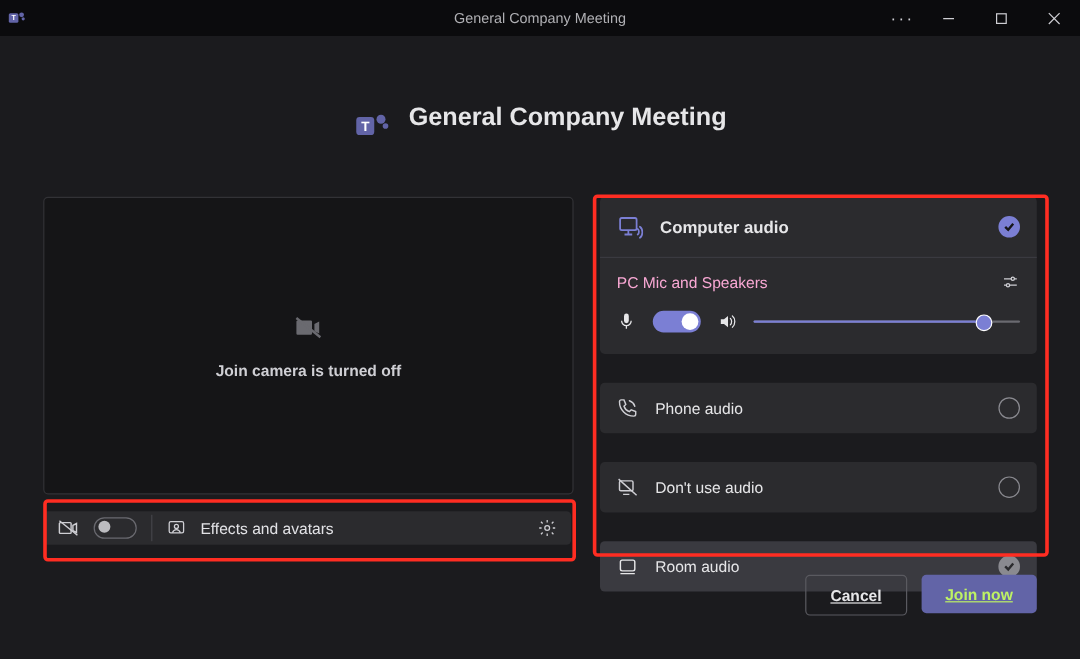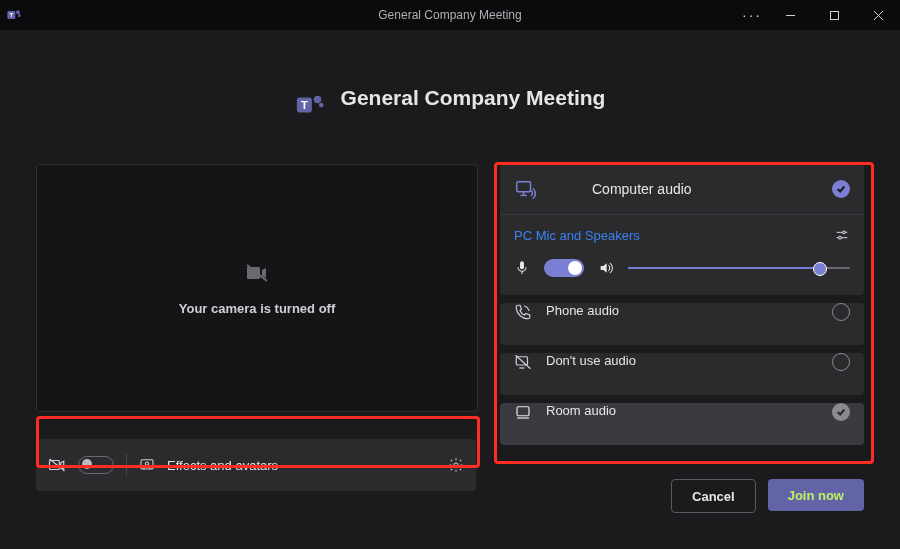--- a/index.html
+++ b/index.html
@@ -64,48 +64,48 @@
   .preview{
     width:440px;height:246px;border:1px solid #323236;border-radius:4px;
     background:#151517;
     display:flex;flex-direction:column;align-items:center;justify-content:center;
     gap:16px;
   }
   .preview .cam-off-text{color:#cfcfd4;font-size:13px;font-weight:600;}
   .cam-icon-big{width:24px;height:24px;}
   
   .controls-bar{
-    margin-top:27px;height:52px;background:var(--panel2);border-radius:4px;
+    margin-top:14px;height:28px;background:var(--panel2);border-radius:4px;
     display:flex;align-items:center;padding:0 12px;gap:12px;
   }
   .divider{width:1px;height:22px;background:#45454a;}
   .toggle{
     width:34px;height:16px;border-radius:9px;border:1px solid #6a6a70;
     position:relative;background:transparent;flex-shrink:0;
   }
   .toggle .knob{
     width:10px;height:10px;border-radius:50%;background:#bcbcc0;
     position:absolute;top:2px;left:3px;
   }
   .fx-label{font-size:13px;color:#e2e2e6;}
   .spacer{flex:1;}
   
   .audio-card{
     background:var(--panel2);border-radius:4px;padding:14px 14px 18px 14px;
   }
   .card-head{display:flex;align-items:center;gap:14px;}
-  .card-head .label{font-size:14px;font-weight:400;margin-left:42px;}
+  .card-head .label{font-size:14px;font-weight:700;}
   .chk{
     width:18px;height:18px;border-radius:50%;background:var(--accent2);
     display:flex;align-items:center;justify-content:center;flex-shrink:0;
   }
   .chk svg{stroke:#17171a;stroke-width:2.4;fill:none;}
   .sep{height:1px;background:#3a3a40;margin:14px -14px 12px -14px;}
   .device-row{display:flex;align-items:center;justify-content:space-between;}
-  .device-row .name{font-size:13px;color:#3b82f6;}
+  .device-row .name{font-size:13px;color:#f9a8d4;}
   .media-row{display:flex;align-items:center;gap:14px;margin-top:16px;}
   .toggle-on{
     width:40px;height:18px;border-radius:10px;background:var(--accent2);
     position:relative;flex-shrink:0;
   }
   .toggle-on .knob{
     width:14px;height:14px;border-radius:50%;background:#fff;
     position:absolute;top:2px;right:2px;
   }
   .slider{
@@ -116,38 +116,38 @@
   }
   .slider .fill{
     position:absolute;top:6px;left:0;width:86%;height:2px;background:var(--accent2);border-radius:2px;
   }
   .slider .thumb{
     position:absolute;top:1px;left:calc(86% - 6px);width:12px;height:12px;border-radius:50%;
     background:var(--accent2);border:1px solid #fff;
   }
   
   .option{
-    margin-top:8px;height:42px;background:var(--panel2);border-radius:4px;
-    display:flex;align-items:flex-start;padding:0 14px;gap:14px;
+    margin-top:24px;height:42px;background:var(--panel2);border-radius:4px;
+    display:flex;align-items:center;padding:0 14px;gap:14px;
   }
   .option.active{background:var(--panel3);}
   .option .label{font-size:13px;}
   .radio{
     width:16px;height:16px;border-radius:50%;border:1.5px solid #8a8a90;flex-shrink:0;
   }
   .radio-checked{
     width:18px;height:18px;border-radius:50%;background:#8a8a90;
     display:flex;align-items:center;justify-content:center;flex-shrink:0;
   }
   .radio-checked svg{stroke:#2b2b2e;stroke-width:2.4;fill:none;}
   
   .footer{
     position:absolute;right:36px;bottom:36px;display:flex;gap:12px;
   }
-  .btn{height:32px;padding:0 20px;border-radius:4px;font-size:13px;font-weight:600;display:flex;align-items:center;justify-content:center;}
+  .btn{height:32px;padding:0 20px;border-radius:4px;font-size:13px;font-weight:600;display:flex;align-items:center;justify-content:center;text-decoration:underline;}
   .btn-secondary{background:transparent;border:1px solid #5a5a60;color:#e6e6e8;}
   .btn-primary{background:var(--accent);color:#bef264;}
   .ico{flex-shrink:0;}
 </style>
 </head>
 <body>
 
 <div class="titlebar">
   <svg class="app-icon" viewBox="0 0 24 24">
       <rect x="2" y="6" width="12" height="12" rx="2" fill="#6264a7"></rect>
@@ -190,21 +190,21 @@
 </div>
 
 <div class="main">
 
   <div class="col-left">
     <div class="preview">
       <svg class="cam-icon-big ico" viewBox="0 0 24 24" fill="#6a6a70">
           <path d="M3 6h11a1 1 0 0 1 1 1v10a1 1 0 0 1-1 1H3a1 1 0 0 1-1-1V7a1 1 0 0 1 1-1zm14 3 4-2v10l-4-2V9z"></path>
           <line x1="2" y1="4" x2="22" y2="20" stroke="#6a6a70" stroke-width="2"></line>
         </svg>
-      <div class="cam-off-text">Your camera is turned off</div>
+      <div class="cam-off-text">Join camera is turned off</div>
     </div>
     <div class="controls-bar">
       <svg class="ico" width="18" height="18" viewBox="0 0 24 24" fill="none" stroke="#cfcfd4" stroke-width="1.6">
           <path d="M3 6h11a1 1 0 0 1 1 1v10a1 1 0 0 1-1 1H3a1 1 0 0 1-1-1V7a1 1 0 0 1 1-1zm14 3 4-2v10l-4-2V9z"></path>
           <line x1="2" y1="4" x2="22" y2="20"></line>
         </svg>
       <div class="toggle">
           <div class="knob"></div>
         </div>
       <div class="divider"></div>

